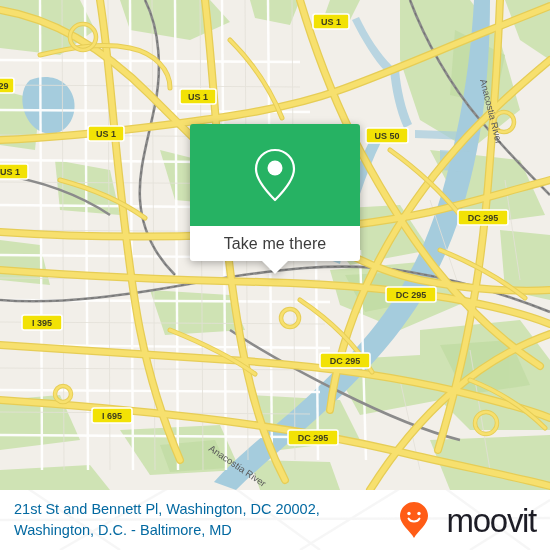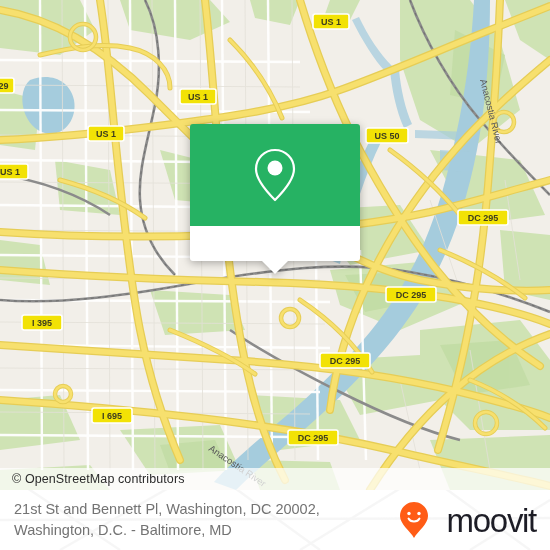--- a/index.html
+++ b/index.html
@@ -68,21 +68,21 @@
     display:flex;align-items:center;
     overflow:hidden;
   }
   .footer-watermark{
     position:absolute;left:0;top:0;width:550px;height:60px;
     opacity:.5;
   }
   .footer-address{
     position:relative;z-index:2;
     padding-left:14px;
-    font-size:14.5px;line-height:21px;color:#737373;
+    font-size:14.5px;line-height:21px;color:#0369a1;
     max-width:390px;
   }
   .footer-logo{
     position:absolute;right:14px;top:50%;transform:translateY(-50%);
     z-index:2;display:flex;align-items:center;gap:18px;
   }
   .logo-word{
     font-size:33px;line-height:33px;color:#1d1d26;
     letter-spacing:-1.3px;font-weight:400;
   }
@@ -321,33 +321,31 @@
             <text x="20" y="11" text-anchor="middle">I 395</text>
           </g>
           <g class="shield" transform="translate(92,408)">
             <rect x="0" y="0" rx="2" ry="2" width="40" height="15" fill="#f2e205" stroke="#ffffff" stroke-width="1.6"></rect>
             <text x="20" y="11" text-anchor="middle">I 695</text>
           </g>
         </g>
       </g>
     </svg>
 
-    <div class="attribution">
-      <span>© OpenStreetMap contributors</span>
-    </div>
   </div>
 
   <div class="card">
     <div class="card-head">
       <svg class="pin-icon" width="48" height="60" viewBox="0 0 48 60">
         <path d="M24 5 C13.5 5 5 13.5 5 24 C5 34 16 47 24 55 C32 47 43 34 43 24 C43 13.5 34.5 5 24 5 Z" fill="none" stroke="#ffffff" stroke-width="2.2" stroke-linejoin="round"></path>
         <circle cx="24" cy="23" r="7.5" fill="#ffffff"></circle>
       </svg>
     </div>
     <div class="card-foot">
+      <span class="card-foot-label">Take me there</span>
       <span class="card-tail"></span>
     </div>
   </div>
 
   <div class="footer">
     <svg class="footer-watermark" width="550" height="60" viewBox="0 0 550 60">
       <g stroke="#eeeeee" stroke-width="2.5" fill="none">
         <path d="M0,-20 L120,60"></path>
         <path d="M60,60 L200,-20"></path>
         <path d="M210,-20 L320,60"></path>

